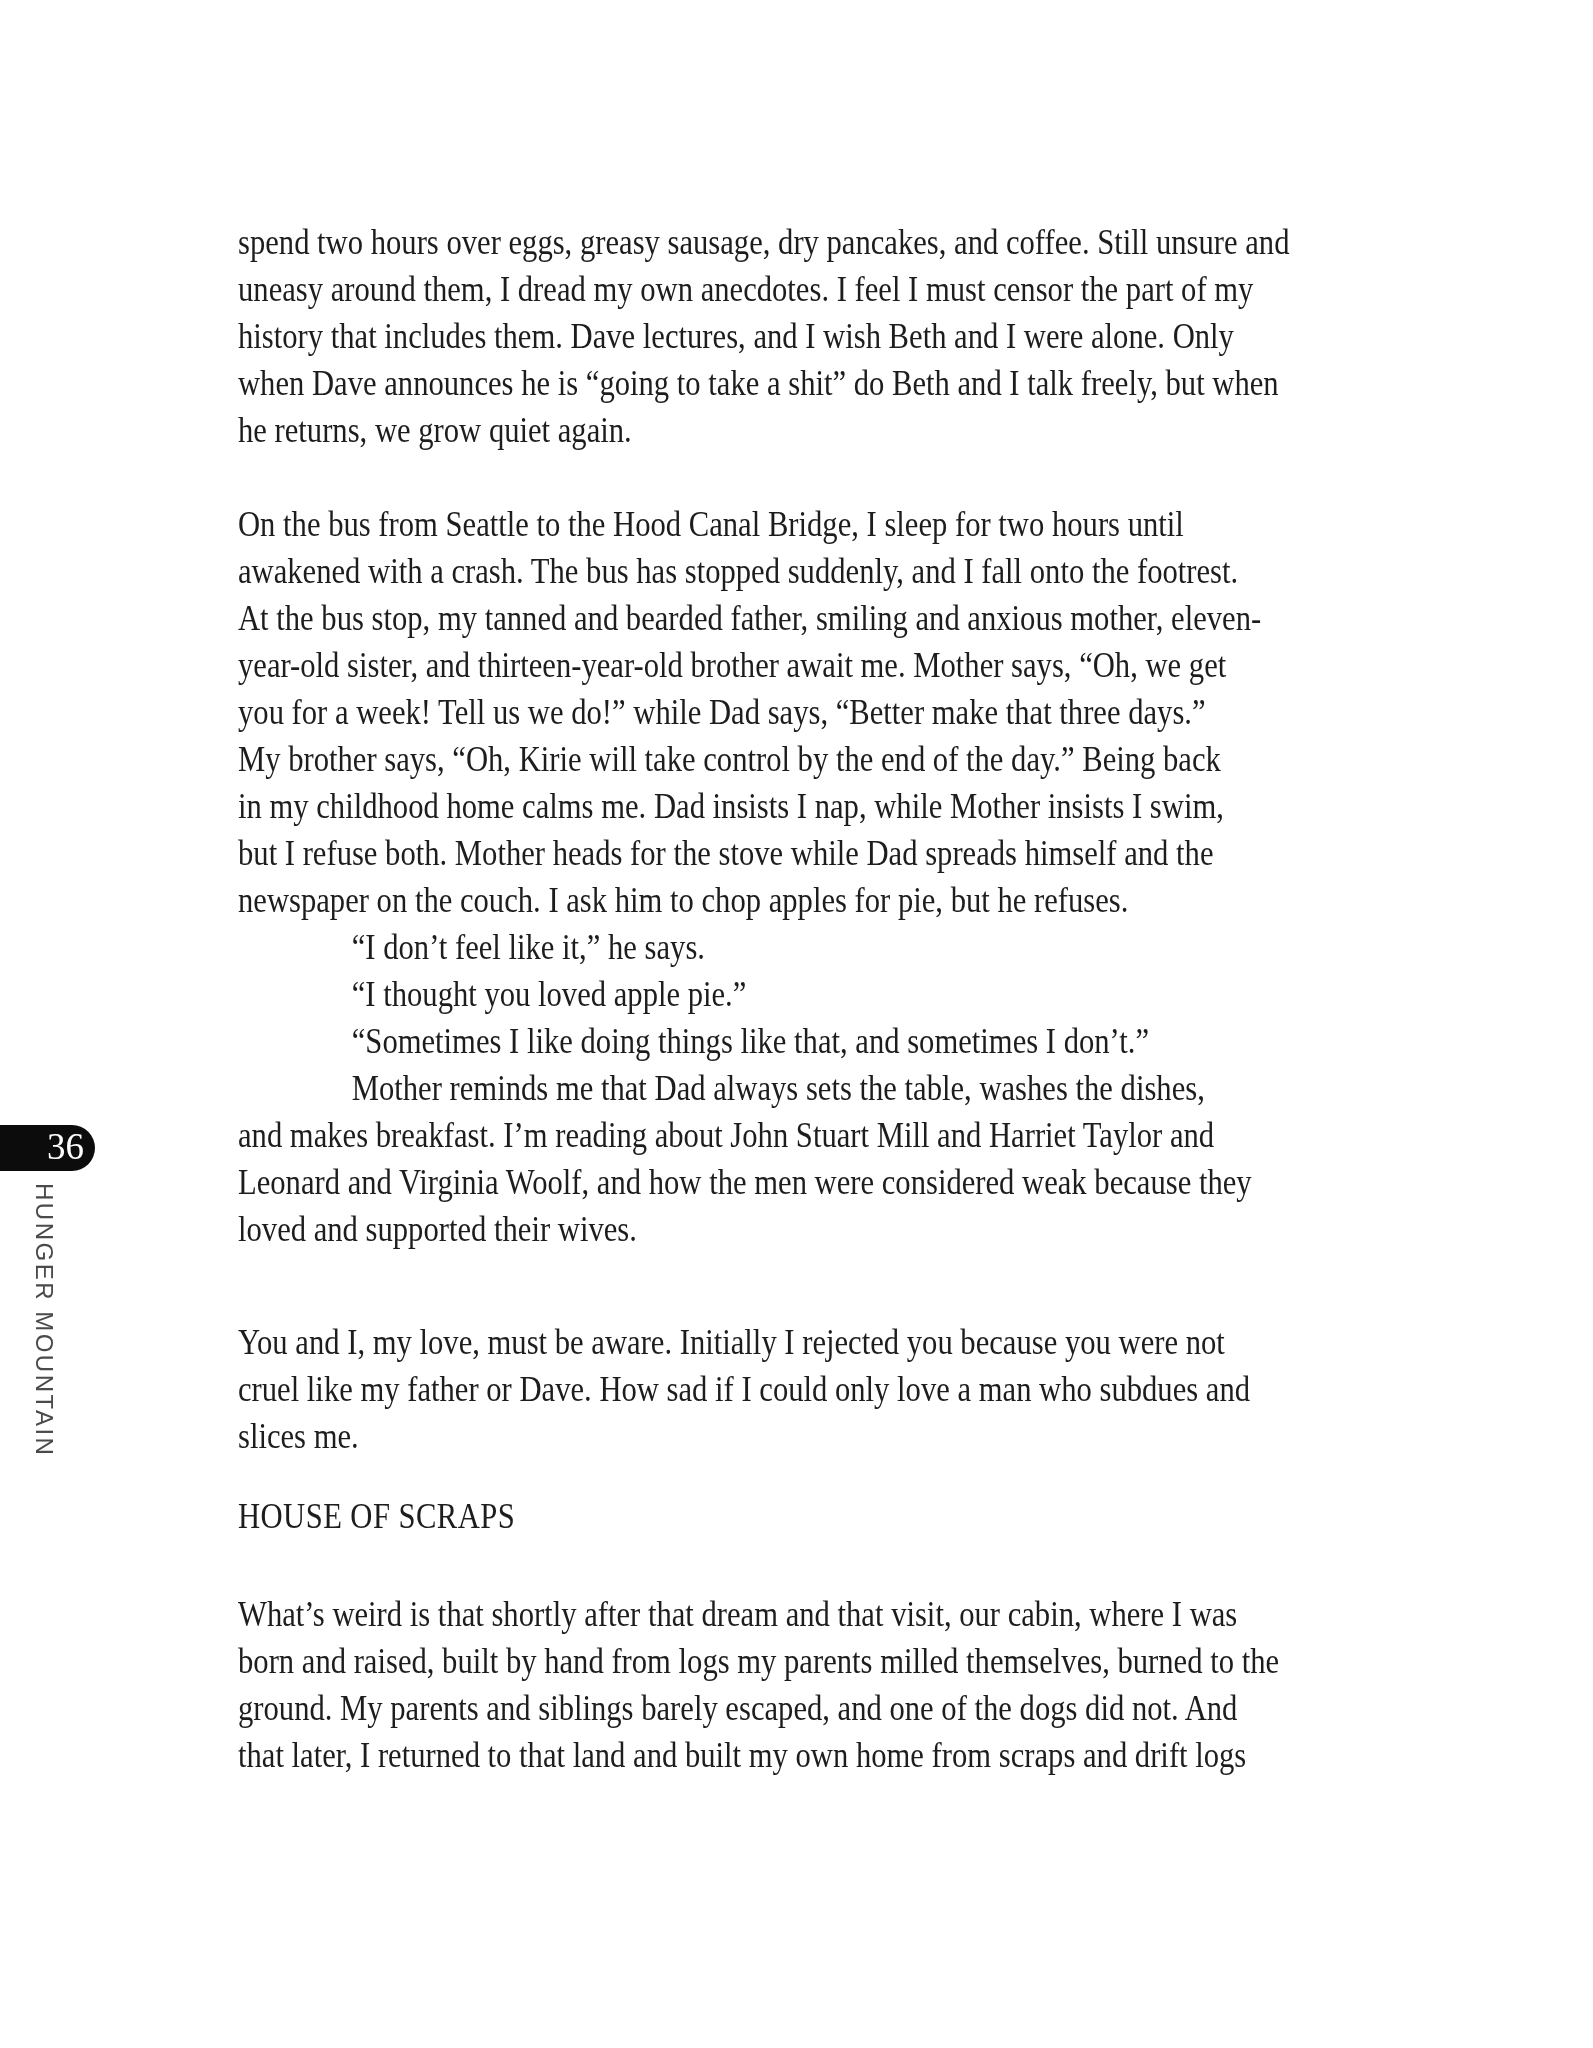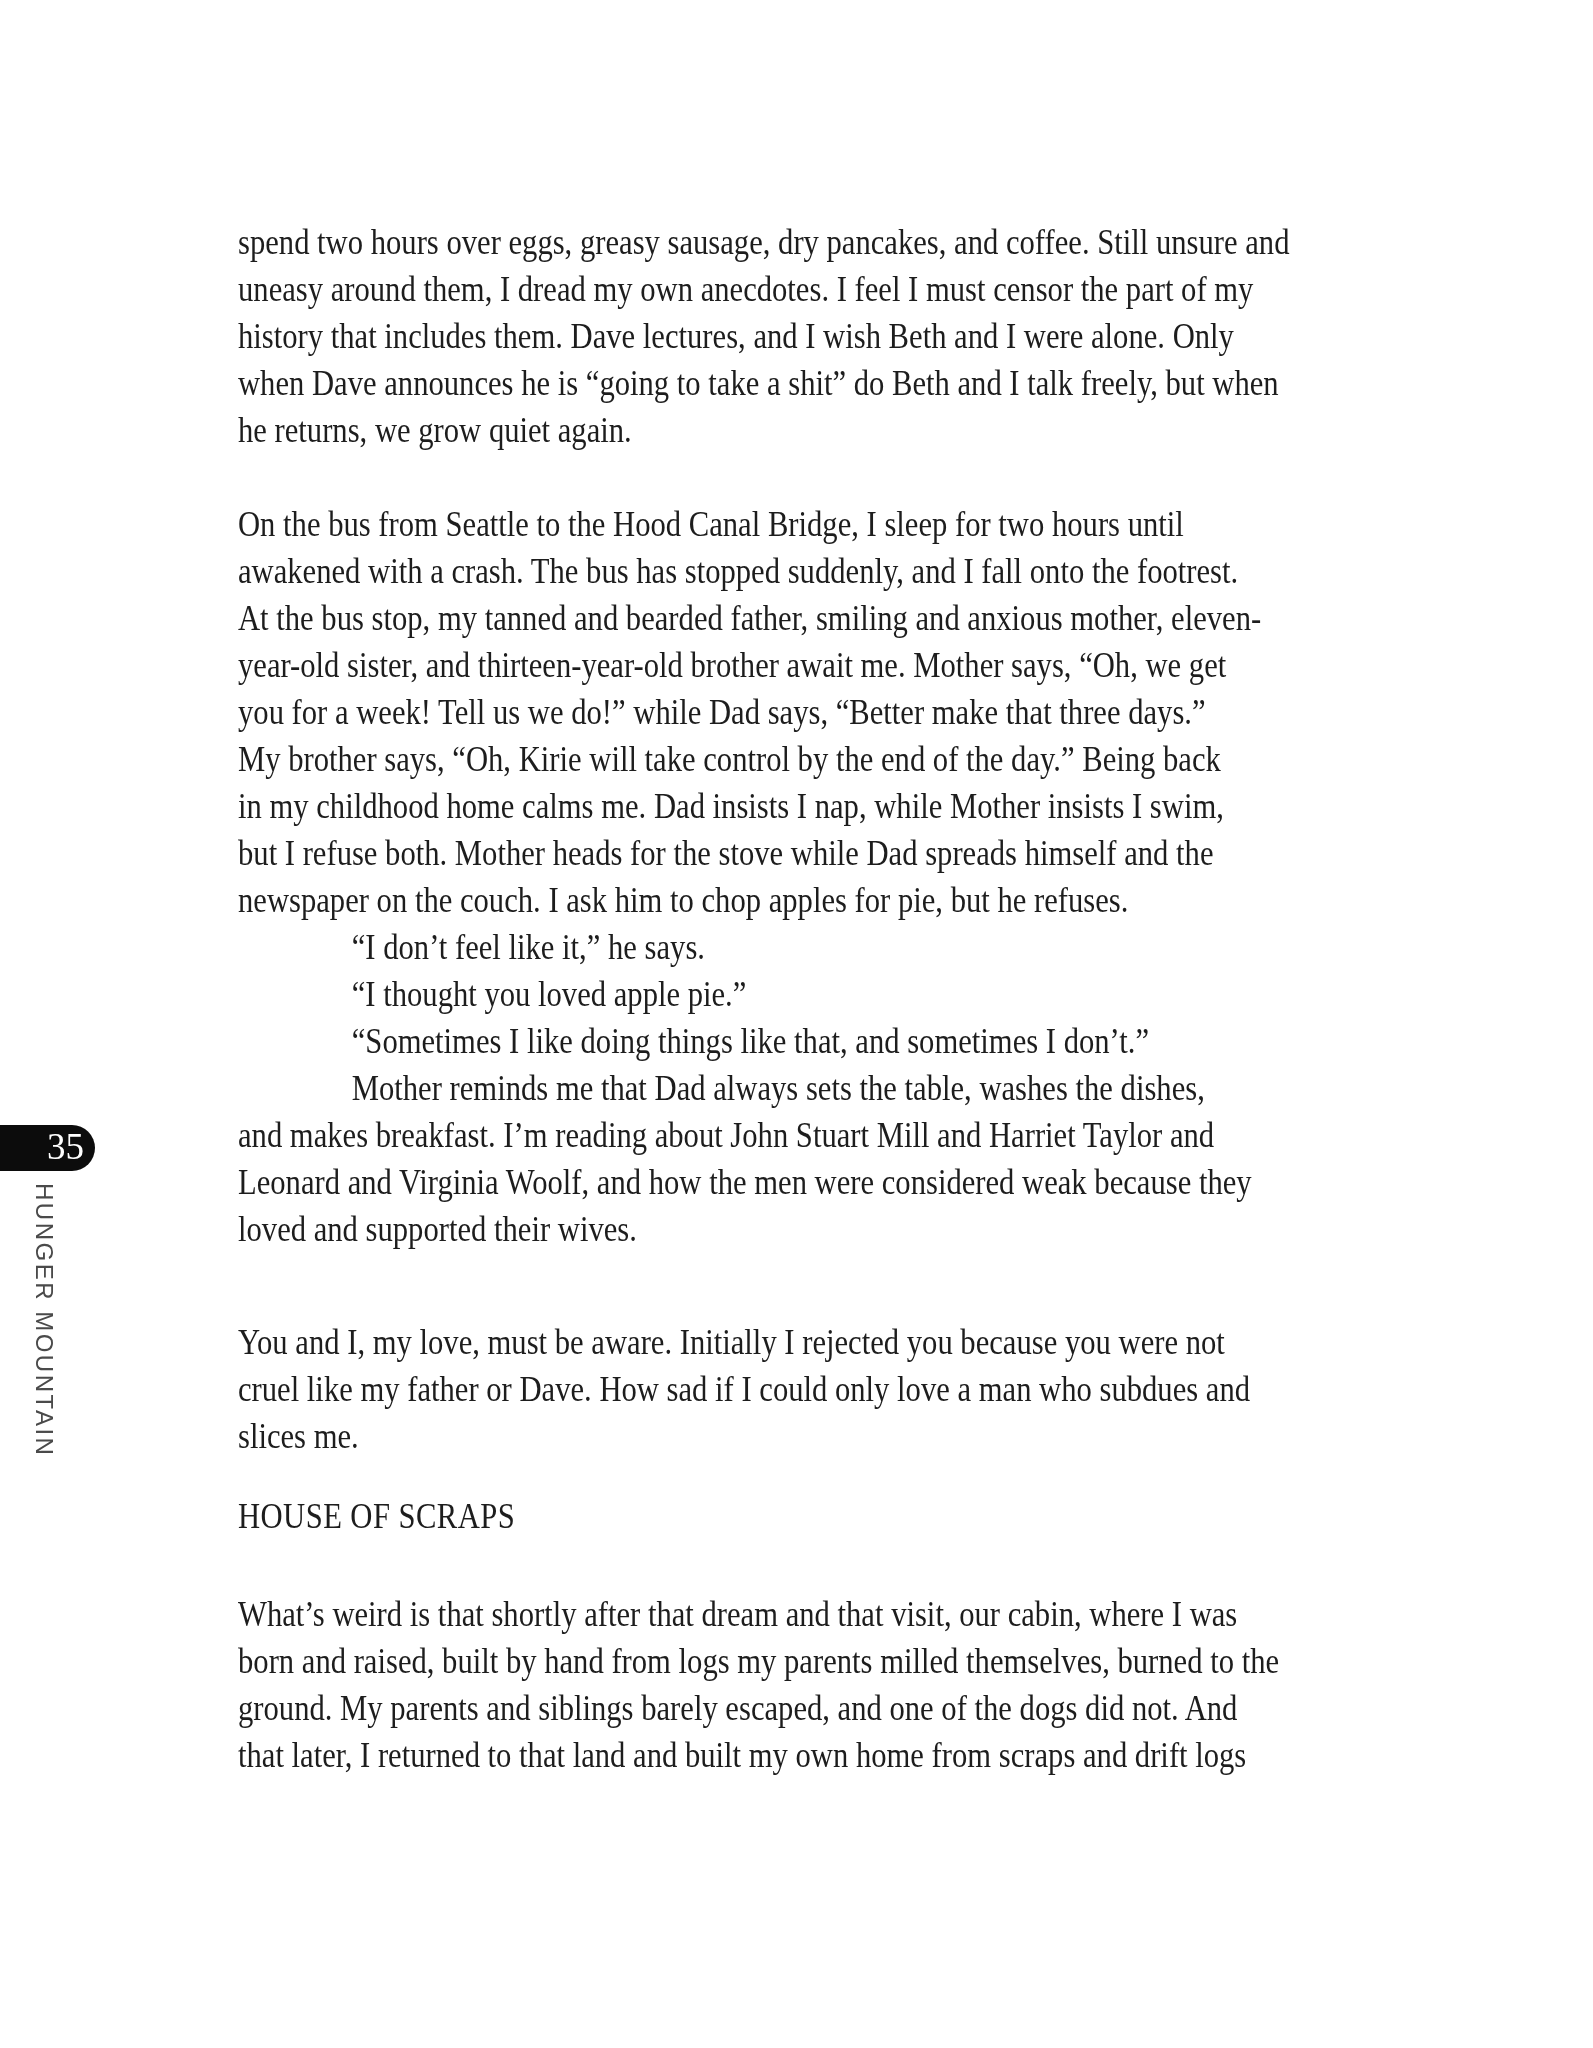--- a/index.html
+++ b/index.html
@@ -60,21 +60,21 @@
     letter-spacing: 2.5px;
     color: #4a4a4a;
   }
 </style>
 </head>
 <body>
 
 <div class="page">
 
   <div class="page-tab">
-    <span>35</span>
+    <span>36</span>
   </div>
 
   <div class="spine-label">HUNGER MOUNTAIN</div>
 
   <div class="body-text">
 
     <div class="para para-1">
       <div class="line">spend two hours over eggs, greasy sausage, dry pancakes, and coffee. Still unsure and</div>
       <div class="line">uneasy around them, I dread my own anecdotes. I feel I must censor the part of my</div>
       <div class="line">history that includes them. Dave lectures, and I wish Beth and I were alone. Only</div>

